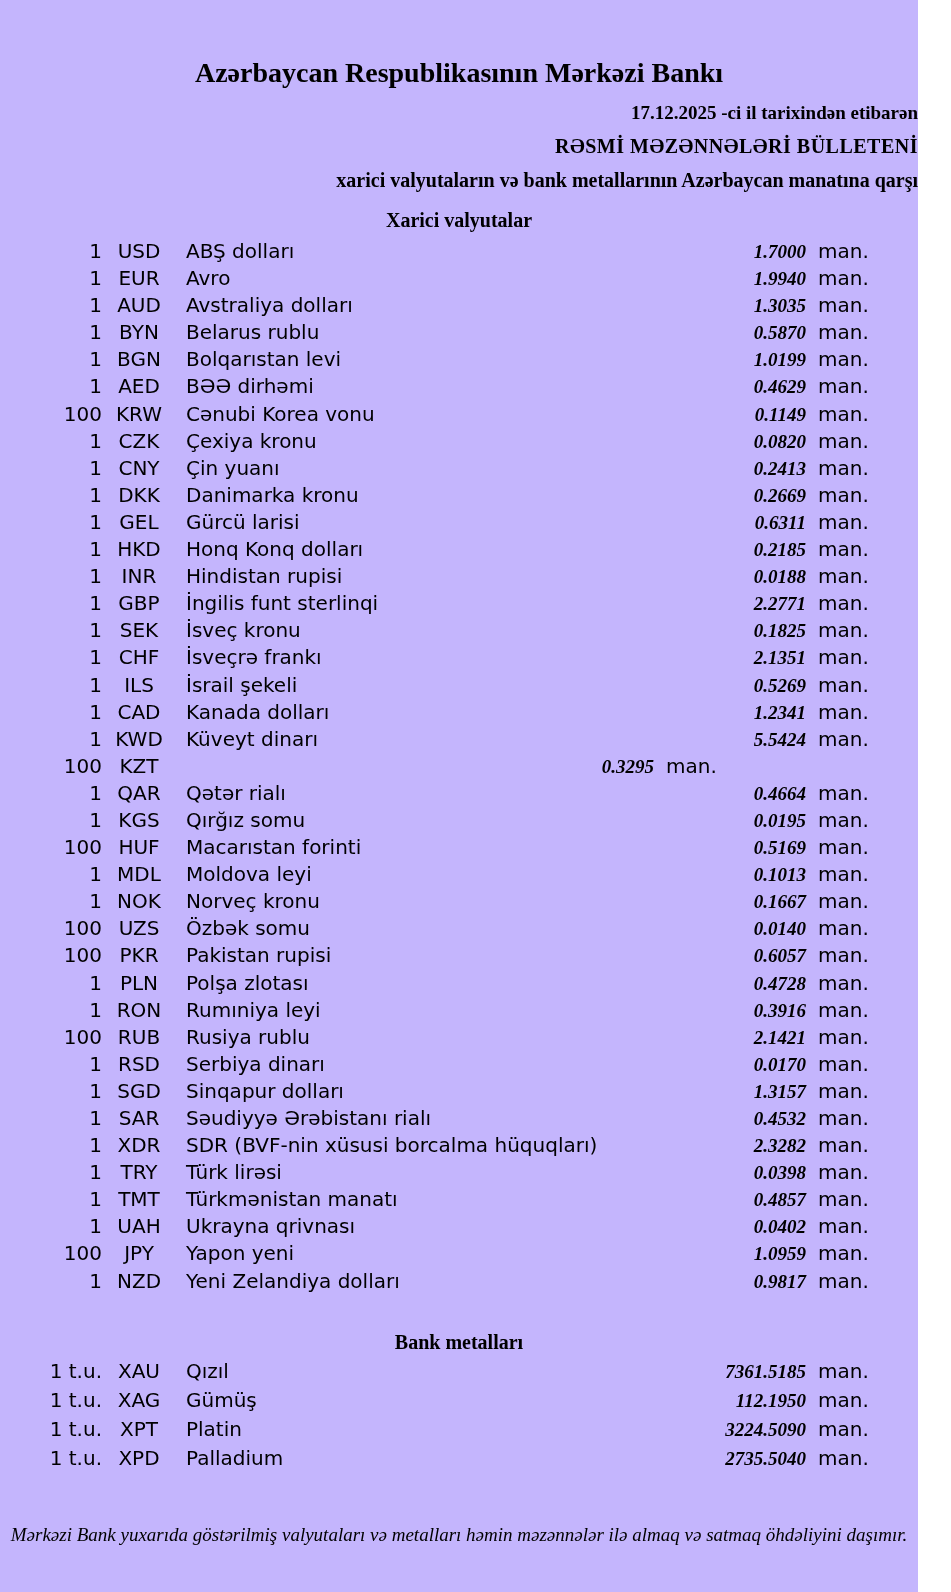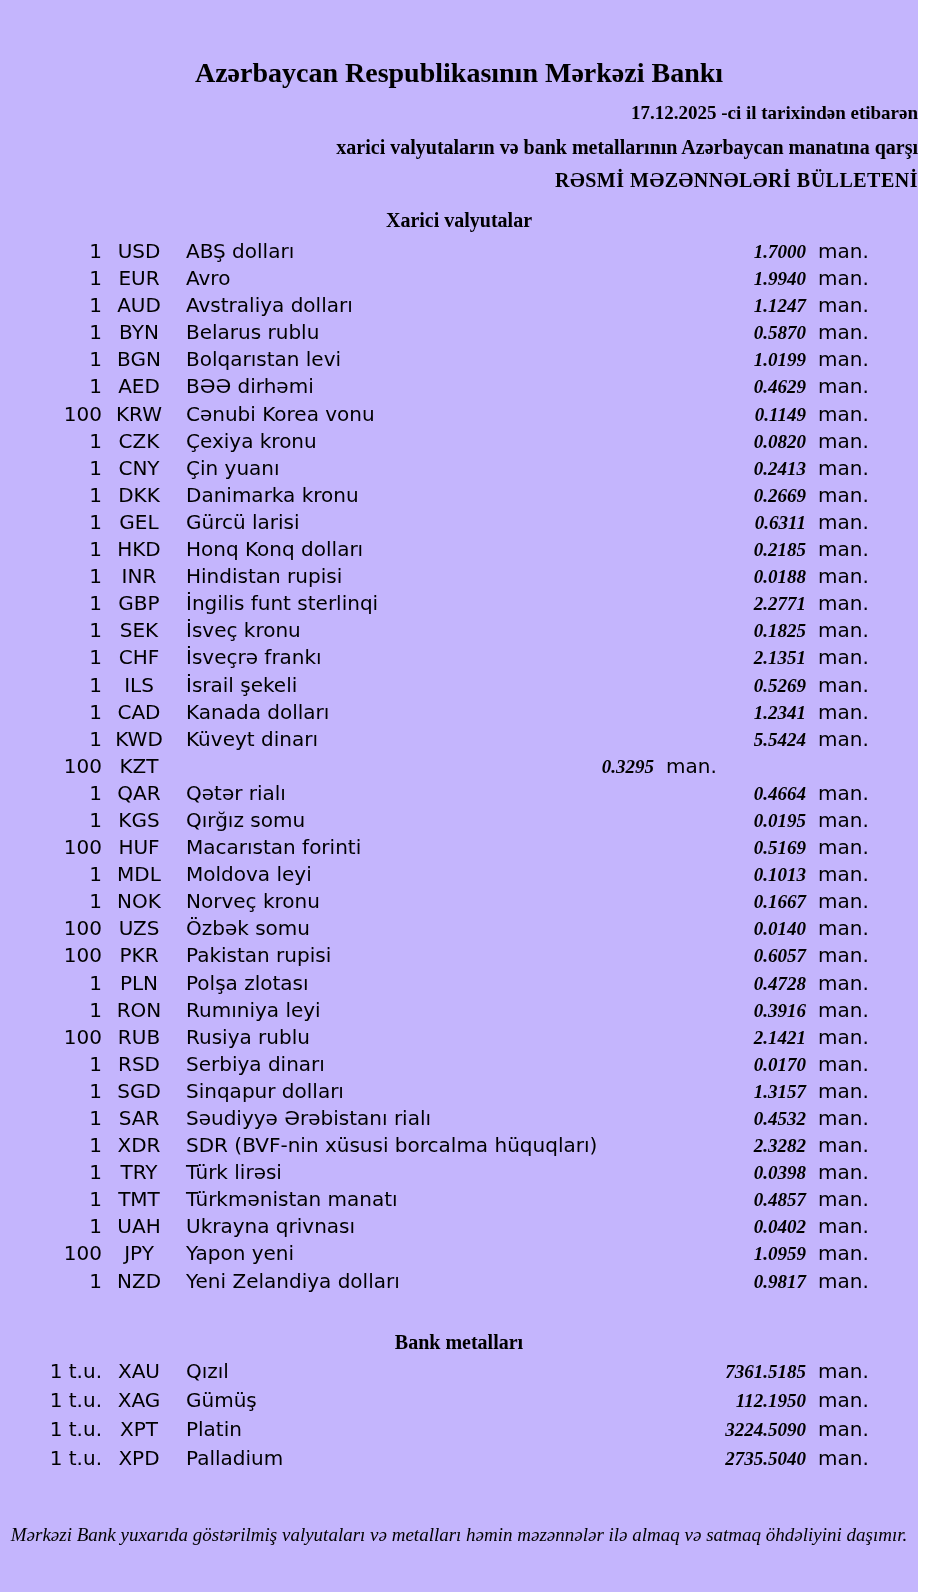--- a/index.html
+++ b/index.html
@@ -79,22 +79,22 @@
     font-size: 19px;
     line-height: 24px;
   }
 </style>
 </head>
 <body>
 
 <div class="page">
   <div class="page-title">Azərbaycan Respublikasının Mərkəzi Bankı</div>
   <div class="hdr-line hdr-date">17.12.2025 -ci il tarixindən etibarən</div>
+  <div class="hdr-line hdr-bulletin">RƏSMİ MƏZƏNNƏLƏRİ BÜLLETENİ</div>
   <div class="hdr-line hdr-subtitle">xarici valyutaların və bank metallarının Azərbaycan manatına qarşı</div>
-  <div class="hdr-line hdr-bulletin">RƏSMİ MƏZƏNNƏLƏRİ BÜLLETENİ</div>
 
   <div class="section-heading currencies-heading">Xarici valyutalar</div>
   <div class="table currencies-table" id="currencies-table">
       <div class="row">
         <span class="qty">1</span>
         <span class="code">USD</span>
         <span class="name">ABŞ dolları</span>
         <span class="rate">1.7000</span>
         <span class="unit">man.</span>
       </div>
@@ -102,21 +102,21 @@
         <span class="qty">1</span>
         <span class="code">EUR</span>
         <span class="name">Avro</span>
         <span class="rate">1.9940</span>
         <span class="unit">man.</span>
       </div>
       <div class="row">
         <span class="qty">1</span>
         <span class="code">AUD</span>
         <span class="name">Avstraliya dolları</span>
-        <span class="rate">1.1247</span>
+        <span class="rate">1.3035</span>
         <span class="unit">man.</span>
       </div>
       <div class="row">
         <span class="qty">1</span>
         <span class="code">BYN</span>
         <span class="name">Belarus rublu</span>
         <span class="rate">0.5870</span>
         <span class="unit">man.</span>
       </div>
       <div class="row">

